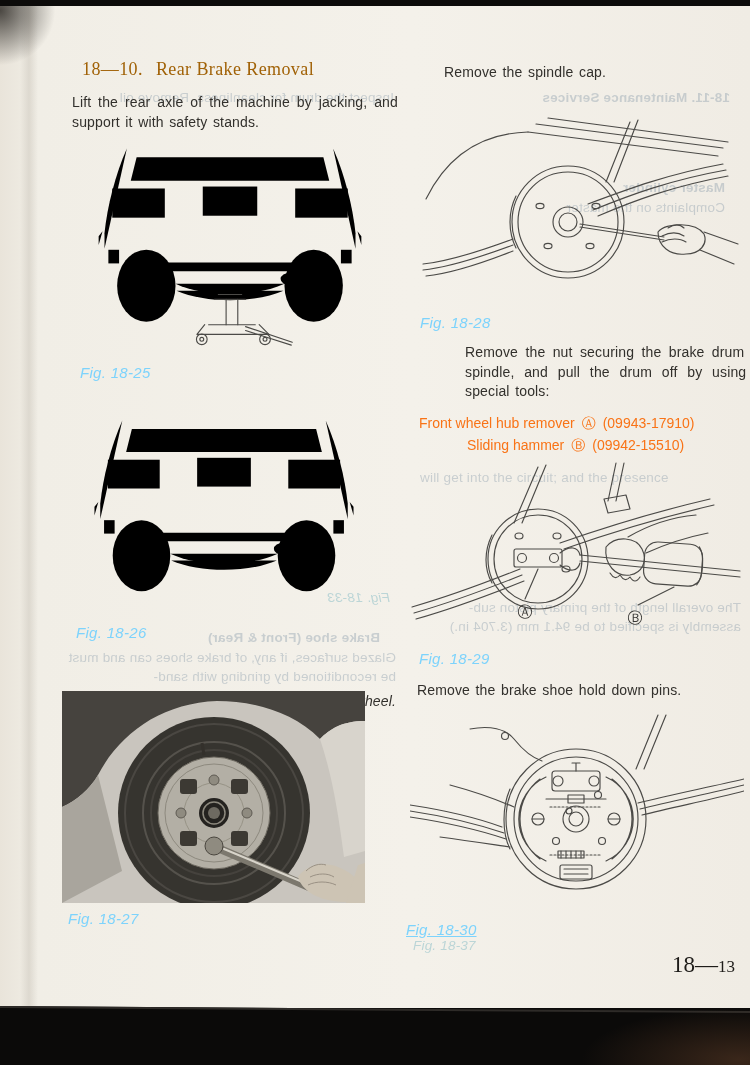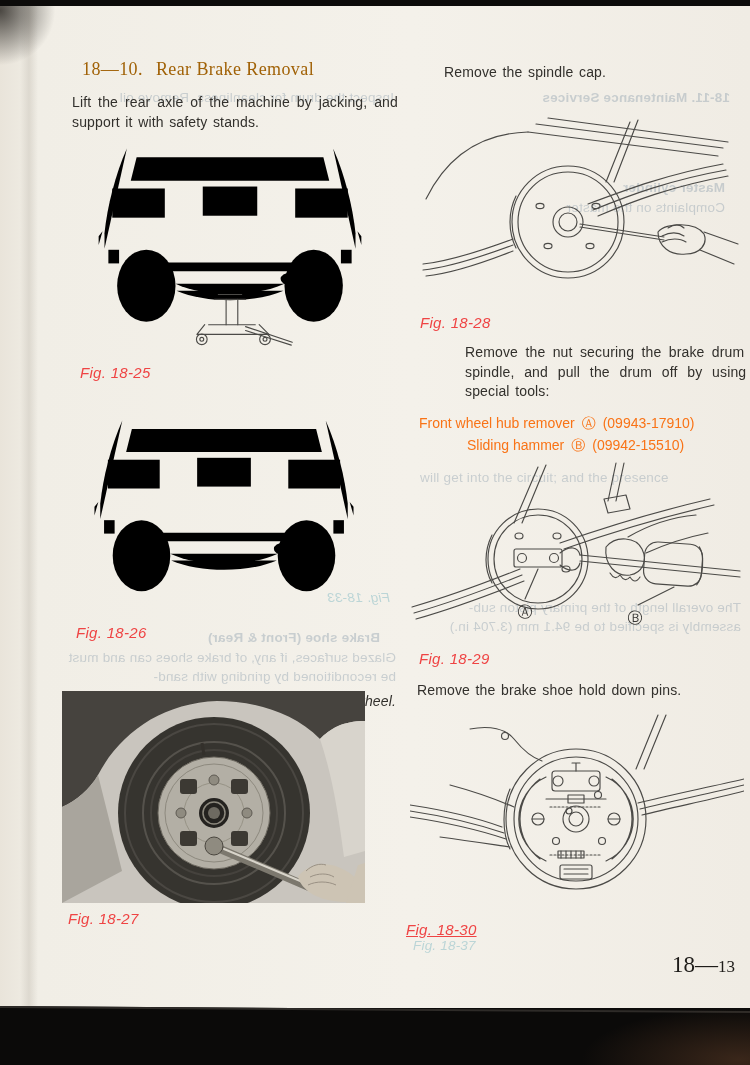--- a/index.html
+++ b/index.html
@@ -16,21 +16,21 @@
          transform:rotate(0.38deg);transform-origin:left top;border-top:2px solid #2e2b28;}
   #bottom-corner{position:absolute;left:560px;top:1000px;width:200px;height:70px;
          background:radial-gradient(ellipse at 90% 85%,rgba(96,62,40,0.55),rgba(96,62,40,0) 62%);}
 
   .abs{position:absolute;}
   .heading{font-family:"Liberation Serif",serif;font-size:18px;color:#a16207;letter-spacing:0.4px;}
   .heading .hnum{margin-right:13px;}
   .body-text{font-size:14px;line-height:19.5px;color:#32302c;letter-spacing:0.15px;
              word-spacing:1.5px;text-align:justify;}
   .spread{text-align:justify;text-align-last:justify;}
-  .caption{font-style:italic;font-size:15px;color:#ef4444;letter-spacing:0.3px;}
+  .caption{font-style:italic;font-size:15px;color:#7dd3fc;letter-spacing:0.3px;}
   .tools-line{font-size:14px;color:#f97316;line-height:23px;white-space:nowrap;}
   .tools-line .badge{font-family:"DejaVu Sans",sans-serif;font-size:14px;margin:0 7px;}
   #page-number{font-family:"Liberation Serif",serif;color:#1e1c19;}
   #page-number .big{font-size:23px;}
 
   .bleed{position:absolute;color:#8fa0ae;opacity:0.42;font-size:13.5px;line-height:19px;
          letter-spacing:0.2px;z-index:1;pointer-events:none;}
   .bleed.m{transform:scaleX(-1);}
   .bleed.b{font-weight:bold;}
   .bleed.teal{color:#6fb0bd;font-style:italic;}

